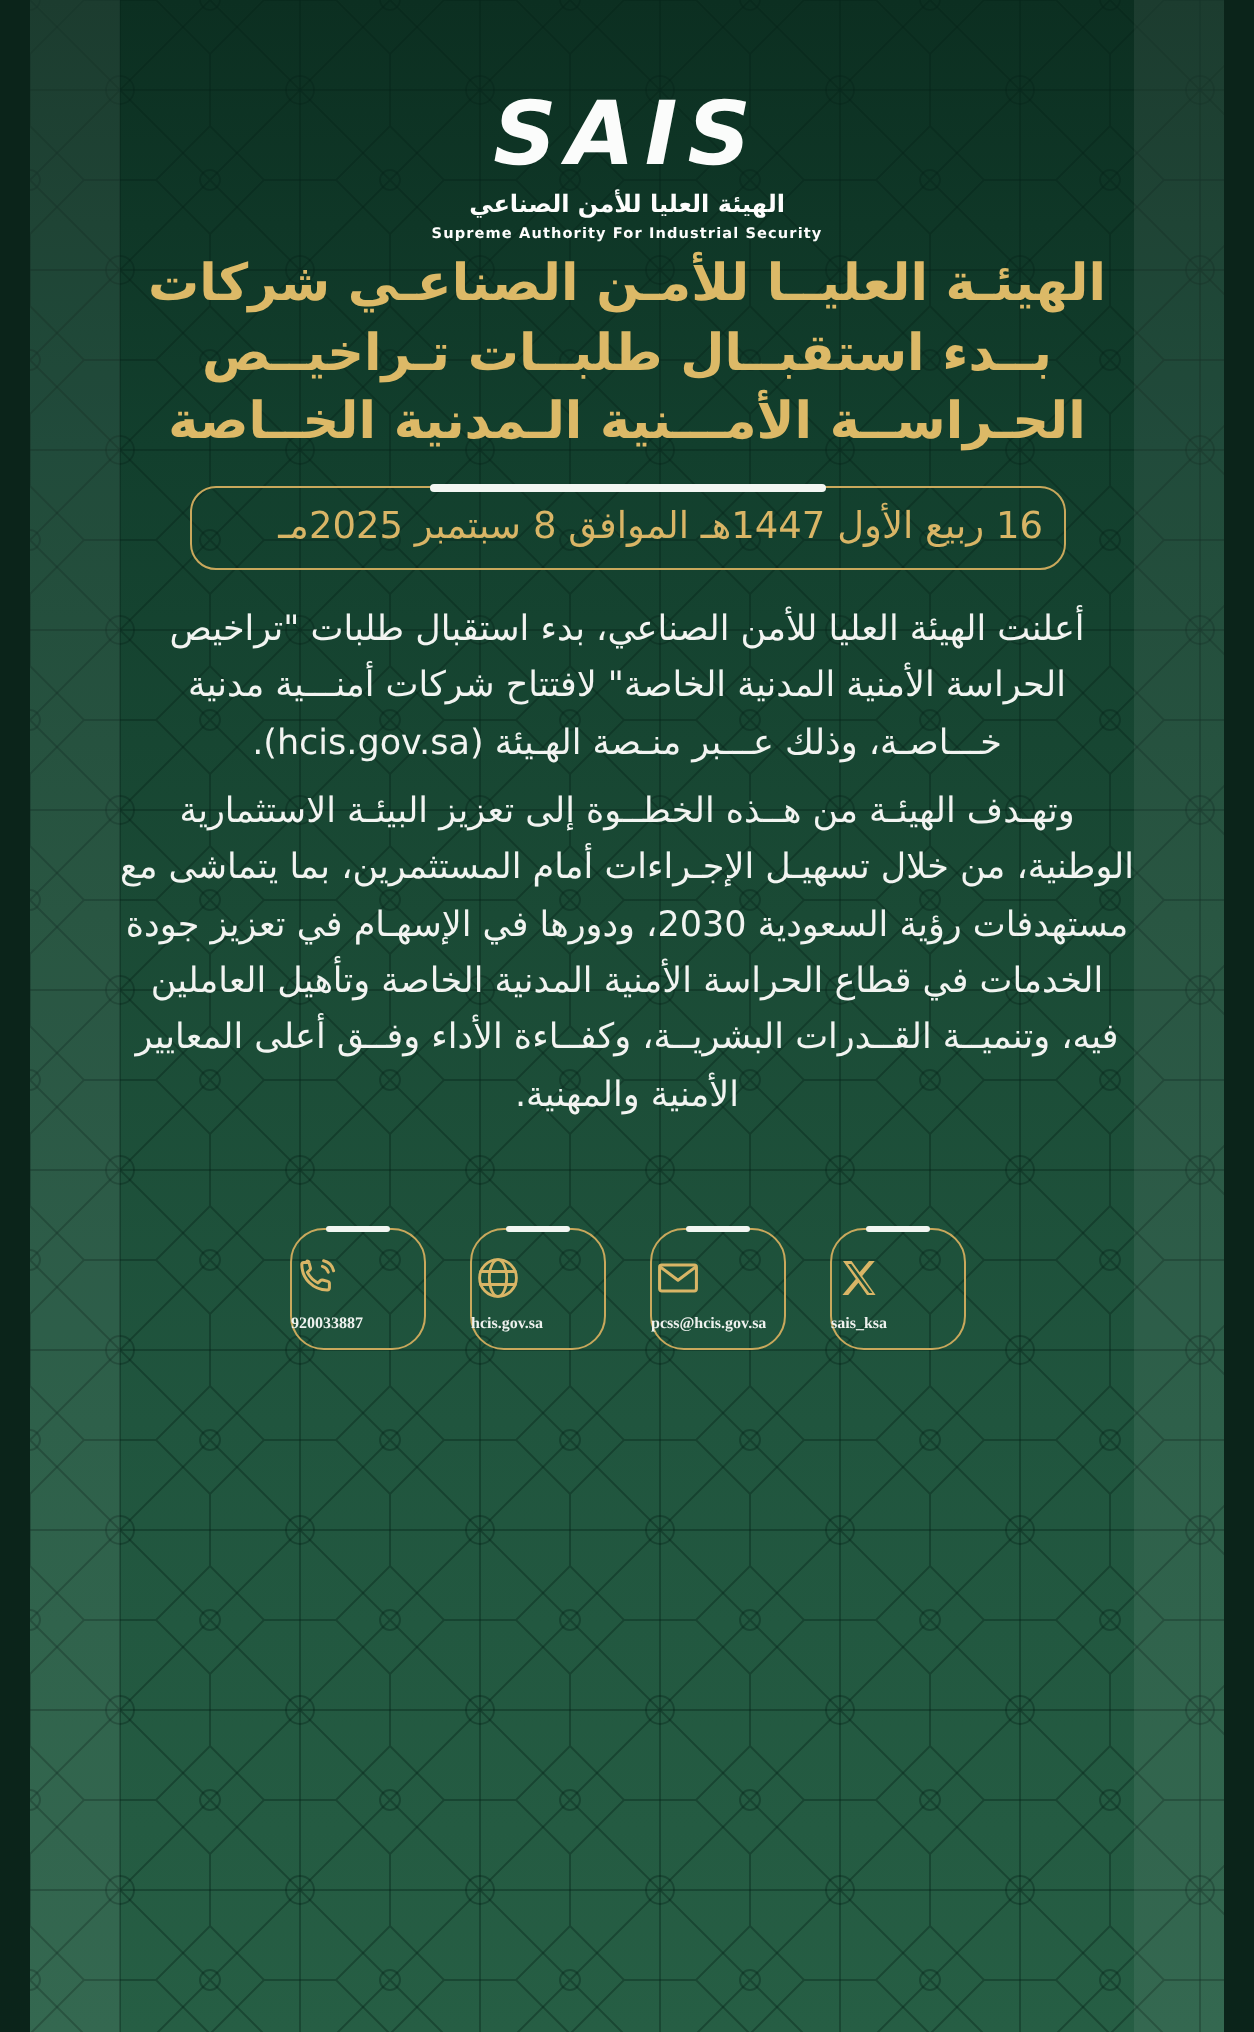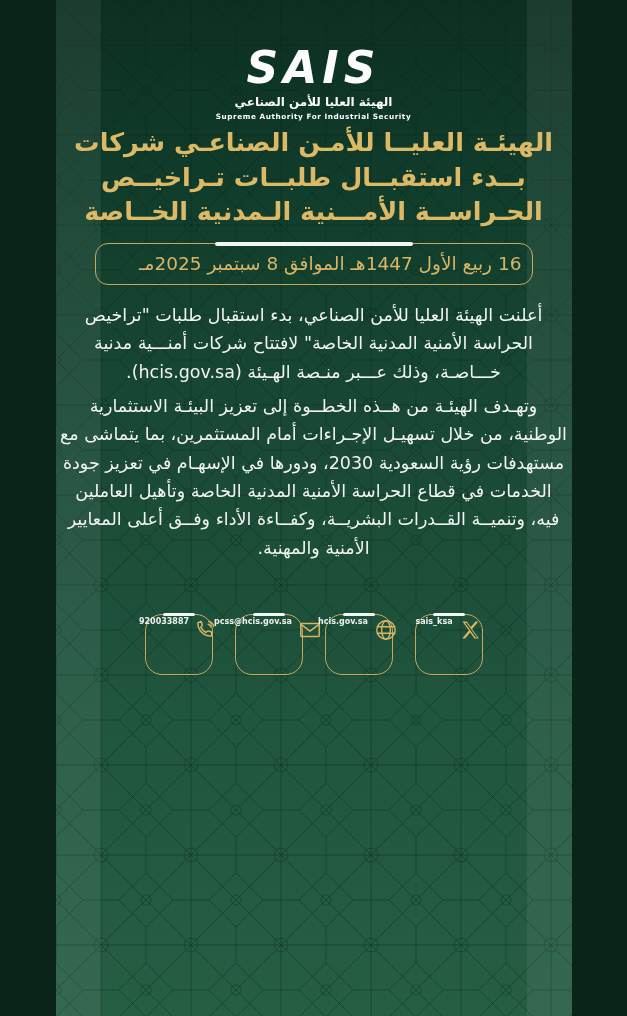--- a/index.html
+++ b/index.html
@@ -1,18 +1,18 @@
 <!DOCTYPE html>
 <html lang="ar" dir="rtl"><head>
 <meta charset="utf-8">
 <style>
   html,body{margin:0;padding:0;background:#0b241a;}
   .page{
     position:relative;
-    width:516px;height:1016px;
+    width:597px;height:1016px;
     margin:0 auto;
     overflow:hidden;
     background:linear-gradient(180deg,#0c2f21 0%,#123f2d 22%,#1a4a35 45%,#20553e 70%,#265e44 100%);
     font-family:"DejaVu Sans","Liberation Sans",sans-serif;
   }
   .pattern{position:absolute;inset:0;width:100%;height:100%;}
   .edge-band{position:absolute;top:0;bottom:0;width:45px;background:rgba(255,255,255,0.065);}
   .edge-band.left{left:0;}
   .edge-band.right{right:0;}
   .content{position:relative;z-index:2;display:flex;flex-direction:column;align-items:center;width:100%;}
@@ -50,22 +50,22 @@
 
   
   .body-text{width:508px;margin-top:16px;text-align:center;color:#f2f4f1;}
   .body-text p{margin:0 0 6px 0;font-size:17.5px;line-height:1.62;font-weight:500;}
 
   
   .contacts{display:flex;flex-direction:row-reverse;gap:22px;margin-top:46px;}
   .contact-card{
     position:relative;width:68px;height:61px;box-sizing:border-box;
     border:1px solid #c9a85c;border-radius:17px;
-    display:flex;flex-direction:row;align-items:flex-start;justify-content:center;
-    gap:5px;padding-top:2px;
+    display:flex;flex-direction:column;align-items:flex-end;justify-content:center;
+    gap:5px;padding-top:2px;font-family:Liberation Serif, serif;
   }
   .contact-card .notch{width:32px;height:3px;}
   .contact-icon{width:26px;height:26px;display:flex;align-items:center;justify-content:center;}
   .contact-icon svg{display:block;}
   .contact-label{font-size:8px;font-weight:700;color:#eef1ee;direction:ltr;white-space:nowrap;}
 </style>
 </head>
 <body>
 
 <div class="page">
@@ -127,38 +127,38 @@
             <path d="M14.2 6.2c1.4.4 2.5 1.5 2.9 2.9"></path>
             <path d="M14.8 3.4c2.5.6 4.4 2.5 5 5"></path>
           </svg>
         </span>
         <span class="contact-label">920033887</span>
       </div>
 
       <div class="contact-card">
         <span class="notch"></span>
         <span class="contact-icon">
-          <svg width="26" height="26" viewBox="0 0 24 24" fill="none" stroke="#d9b566" stroke-width="1.4" stroke-linecap="round" stroke-linejoin="round">
-            <rect x="3.5" y="6" width="17" height="12" rx="1"></rect>
-            <path d="M4 7l8 6 8-6"></path>
-          </svg>
-        </span>
-        <span class="contact-label">pcss@hcis.gov.sa</span>
-      </div>
-
-      <div class="contact-card">
-        <span class="notch"></span>
-        <span class="contact-icon">
           <svg width="26" height="26" viewBox="0 0 24 24" fill="none" stroke="#d9b566" stroke-width="1.3" stroke-linecap="round">
             <circle cx="12" cy="12" r="8.5"></circle>
             <ellipse cx="12" cy="12" rx="4" ry="8.5"></ellipse>
             <path d="M4 9h16 M4 15h16"></path>
           </svg>
         </span>
         <span class="contact-label">hcis.gov.sa</span>
+      </div>
+
+      <div class="contact-card">
+        <span class="notch"></span>
+        <span class="contact-icon">
+          <svg width="26" height="26" viewBox="0 0 24 24" fill="none" stroke="#d9b566" stroke-width="1.4" stroke-linecap="round" stroke-linejoin="round">
+            <rect x="3.5" y="6" width="17" height="12" rx="1"></rect>
+            <path d="M4 7l8 6 8-6"></path>
+          </svg>
+        </span>
+        <span class="contact-label">pcss@hcis.gov.sa</span>
       </div>
 
       <div class="contact-card">
         <span class="notch"></span>
         <span class="contact-icon">
           <svg width="24" height="24" viewBox="0 0 24 24" fill="#d9b566">
             <path d="M4.5 3.5h4.3l4 5.6 4.7-5.6h2.9l-6.3 7.5 6.7 9.5h-4.3l-4.3-6.1-5.1 6.1H4.2l6.7-8L4.5 3.5z M7 5l10.6 14.5h1.6L8.6 5H7z" fill-rule="evenodd"></path>
           </svg>
         </span>
         <span class="contact-label">sais_ksa</span>

